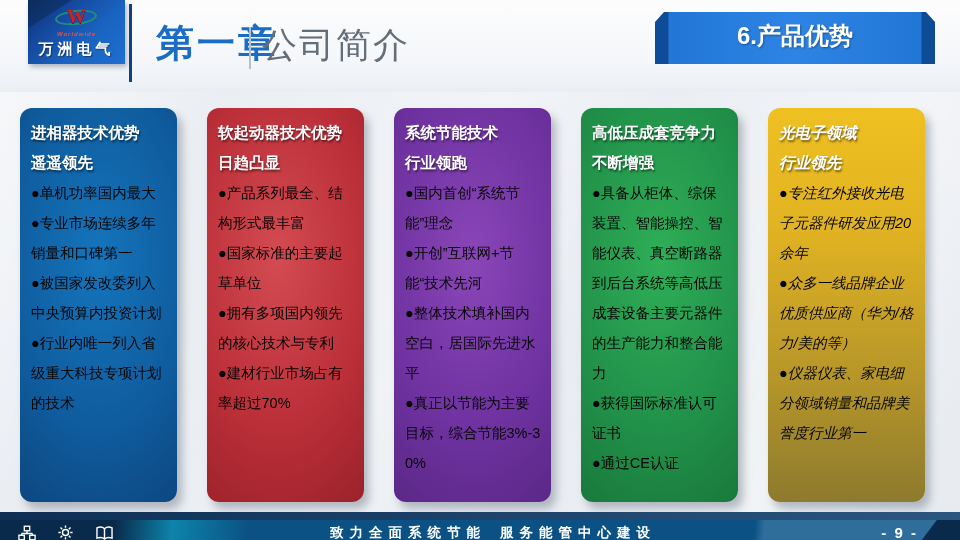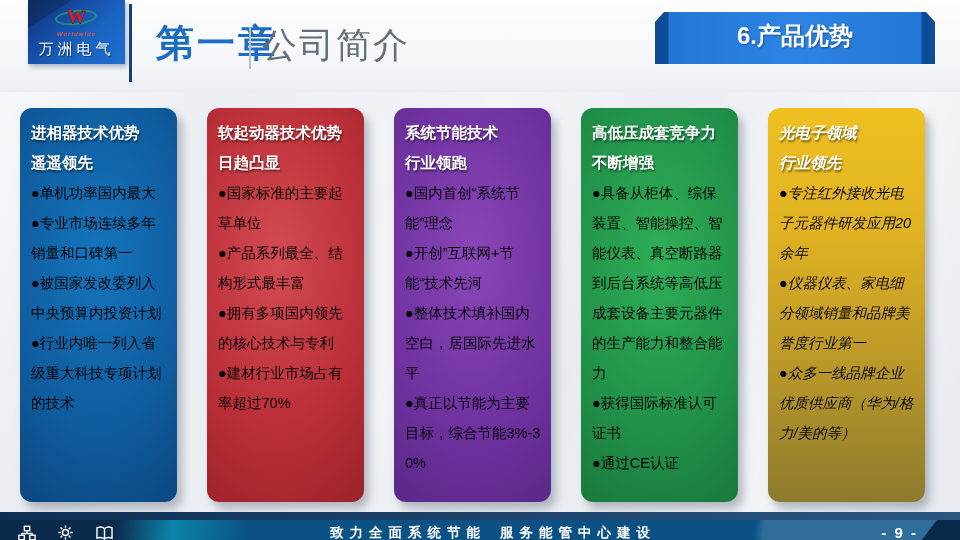--- a/index.html
+++ b/index.html
@@ -22,21 +22,21 @@
               background:#0b2a57; clip-path:polygon(0 0,100% 0,0 100%); opacity:.55; }
   .logo-emblem { position:relative; width:46px; height:24px; margin:0 auto; }
   .logo-ellipse { position:absolute; left:1px; top:4px; width:42px; height:15px;
               border:2px solid #1f8f77; border-radius:50%; transform:rotate(-6deg); }
   .logo-w { position:absolute; left:0; right:0; top:0; text-align:center;
               font-family:"Liberation Serif","DejaVu Serif",serif;
               font-size:19px; font-weight:bold; color:#d91e1e; line-height:22px;
               text-shadow:0 1px 0 #0b2a57; }
   .logo-en { text-align:center; font-size:6px; font-style:italic; font-weight:bold;
               color:#e05555; letter-spacing:1px; line-height:8px; }
-  .logo-cn { text-align:center; font-size:15px; font-weight:normal; color:#ffffff;
+  .logo-cn { text-align:center; font-size:15px; font-weight:bold; color:#ffffff;
               letter-spacing:4px; line-height:22px; text-shadow:1px 1px 1px rgba(0,0,0,.4); }
   .v-divider { position:absolute; left:129px; top:4px; width:3px; height:78px; background:#123f7e; }
   .chapter { position:absolute; left:156px; top:18px; font-size:38px; font-weight:bold;
              color:#1b6cc4; letter-spacing:3px; }
   .title-divider { position:absolute; left:249px; top:27px; width:2px; height:42px; background:#b9bfc7; }
   .page-title { position:absolute; left:262px; top:22px; font-size:35px; font-weight:400;
              color:#646e79; letter-spacing:2px; }
   .section-button { position:absolute; right:25px; top:12px; width:280px; height:52px;
              line-height:48px; text-align:center; font-size:24px; font-weight:bold; color:#ffffff;
              background:linear-gradient(90deg,#0f4c97 0px,#0f4c97 13px,#2176d6 14px,#2e84e4 50%,
@@ -111,22 +111,22 @@
           <div class="bullet">●被国家发改委列入中央预算内投资计划</div>
           <div class="bullet">●行业内唯一列入省级重大科技专项计划的技术</div>
         </div>
   </section>
       <section class="card theme-red">
     <div class="card-title">
       <div class="t1">软起动器技术优势</div>
       <div class="t2">日趋凸显</div>
     </div>
     <div class="card-body">
+          <div class="bullet">●产品系列最全、结构形式最丰富</div>
           <div class="bullet">●国家标准的主要起草单位</div>
-          <div class="bullet">●产品系列最全、结构形式最丰富</div>
           <div class="bullet">●拥有多项国内领先的核心技术与专利</div>
           <div class="bullet">●建材行业市场占有率超过70%</div>
         </div>
   </section>
       <section class="card theme-purple">
     <div class="card-title">
       <div class="t1">系统节能技术</div>
       <div class="t2">行业领跑</div>
     </div>
     <div class="card-body">
@@ -147,22 +147,22 @@
           <div class="bullet">●通过CE认证</div>
         </div>
   </section>
       <section class="card theme-gold">
     <div class="card-title">
       <div class="t1">光电子领域</div>
       <div class="t2">行业领先</div>
     </div>
     <div class="card-body">
           <div class="bullet">●专注红外接收光电子元器件研发应用20余年</div>
+          <div class="bullet">●众多一线品牌企业优质供应商（华为/格力/美的等）</div>
           <div class="bullet">●仪器仪表、家电细分领域销量和品牌美誉度行业第一</div>
-          <div class="bullet">●众多一线品牌企业优质供应商（华为/格力/美的等）</div>
         </div>
   </section>
     </div>
 
   <div class="footer">
     <div class="footer-strip"></div>
     <div class="footer-bar">
       <div class="footer-icons">
         <span>
           <svg width="18" height="16" viewBox="0 0 20 17" fill="none" stroke="#ffffff" stroke-width="1.5">

